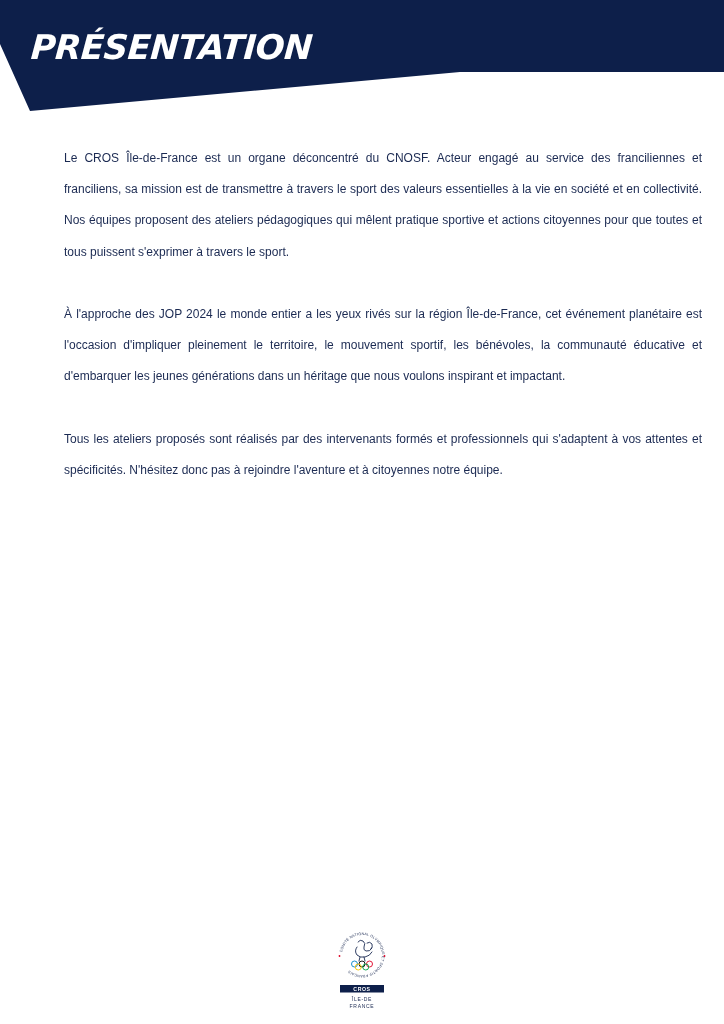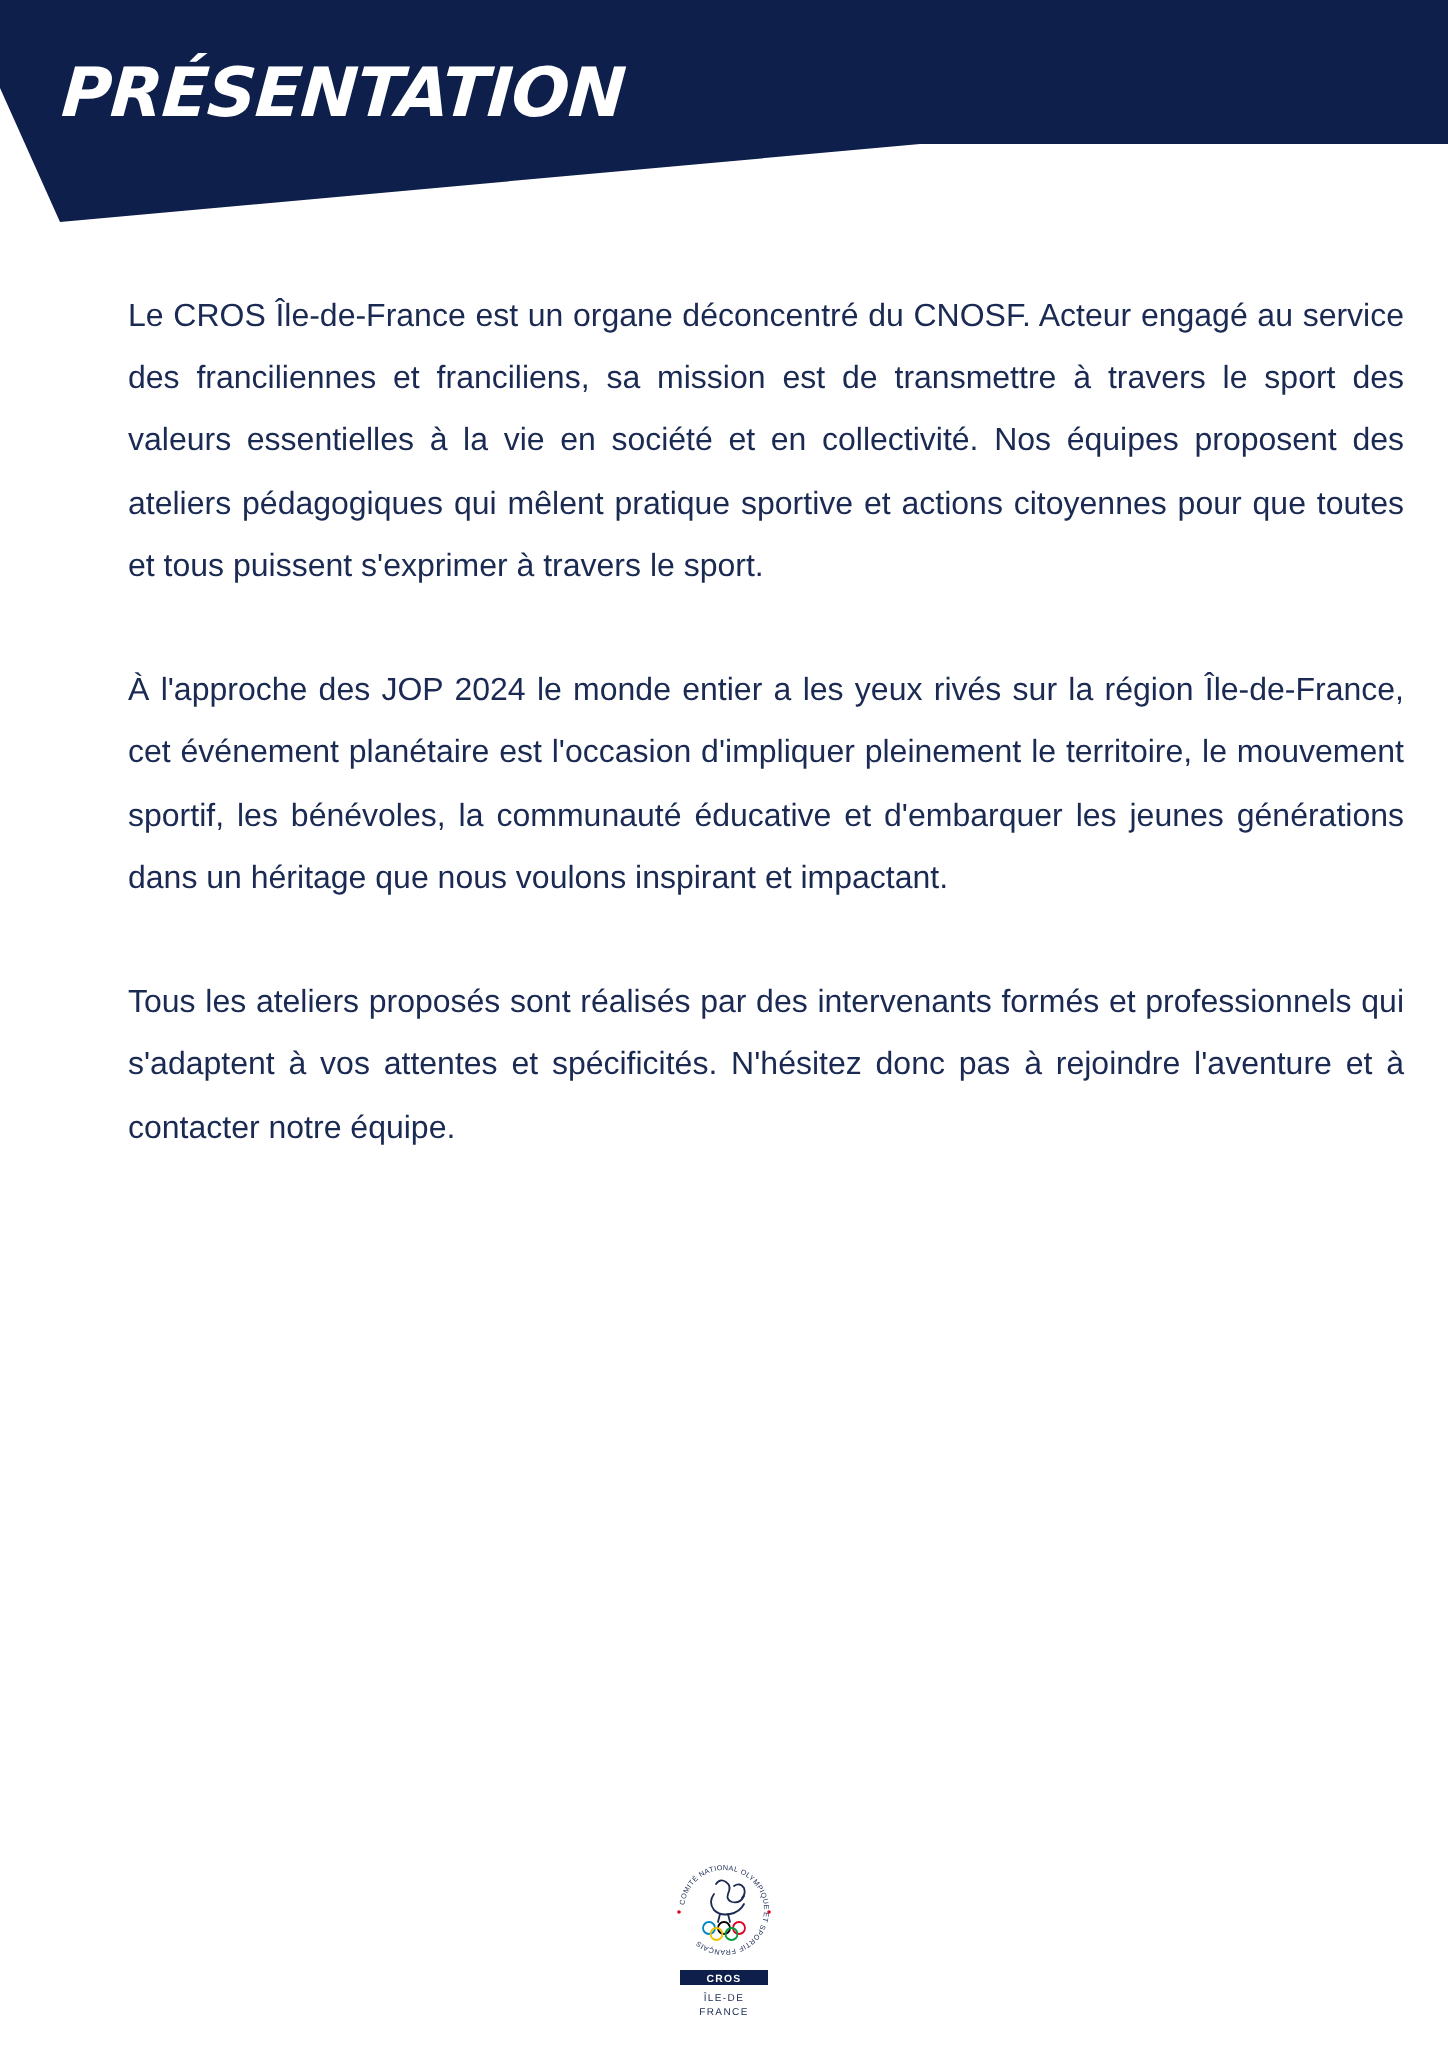--- a/index.html
+++ b/index.html
@@ -9,38 +9,38 @@
   }
   .banner { position: absolute; left: 0; top: 0; width: 724px; height: 112px; }
   .title {
     position: absolute; left: 31px; top: 27px; margin: 0;
     font-family: "DejaVu Sans", sans-serif; font-weight: 900; font-style: italic;
     font-size: 34px; letter-spacing: -0.5px; color: #ffffff; line-height: 40px;
     transform: skewX(-4deg);
   }
   .content {
     position: absolute; left: 64px; top: 143px; width: 638px;
-    color: #1b2a52; font-size: 16px; line-height: 31.2px; text-align: justify;
+    color: #1b2a52; font-size: 12px; line-height: 31.2px; text-align: justify;
     text-align-last: left;
   }
   .content p { margin: 0 0 31.2px 0; }
   .logo { position: absolute; left: 331px; top: 930px; width: 62px; height: 82px; }
 </style>
 </head>
 <body>
 
 <svg class="banner" viewBox="0 0 724 112" preserveAspectRatio="none">
   <polygon points="0,0 724,0 724,72 460,72 30,111 0,44" fill="#0d1f4a"></polygon>
 </svg>
 <h1 class="title">PRÉSENTATION</h1>
 
 <div class="content">
   <p>Le CROS Île-de-France est un organe déconcentré du CNOSF. Acteur engagé au service des franciliennes et franciliens, sa mission est de transmettre à travers le sport des valeurs essentielles à la vie en société et en collectivité. Nos équipes proposent des ateliers pédagogiques qui mêlent pratique sportive et actions citoyennes pour que toutes et tous puissent s'exprimer à travers le sport.</p>
   <p>À l'approche des JOP 2024 le monde entier a les yeux rivés sur la région Île-de-France, cet événement planétaire est l'occasion d'impliquer pleinement le territoire, le mouvement sportif, les bénévoles, la communauté éducative et d'embarquer les jeunes générations dans un héritage que nous voulons inspirant et impactant.</p>
-  <p>Tous les ateliers proposés sont réalisés par des intervenants formés et professionnels qui s'adaptent à vos attentes et spécificités. N'hésitez donc pas à rejoindre l'aventure et à contacter notre équipe.</p>
+  <p>Tous les ateliers proposés sont réalisés par des intervenants formés et professionnels qui s'adaptent à vos attentes et spécificités. N'hésitez donc pas à rejoindre l'aventure et à citoyennes notre équipe.</p>
 </div>
 
 <svg class="logo" viewBox="0 0 62 82">
   <defs>
     <path id="ringpath" d="M 11,25 A 20,20 0 1,1 51,25 A 20,20 0 1,1 11,25"></path>
   </defs>
   <circle cx="31" cy="25" r="23" fill="#ffffff" stroke="#ffffff"></circle>
   <text font-family="Liberation Sans, sans-serif" font-size="3.6" fill="#1b2a52" letter-spacing="0.2">
     <textPath href="#ringpath" startOffset="2%">COMITÉ NATIONAL OLYMPIQUE ET SPORTIF FRANÇAIS</textPath>
   </text>

